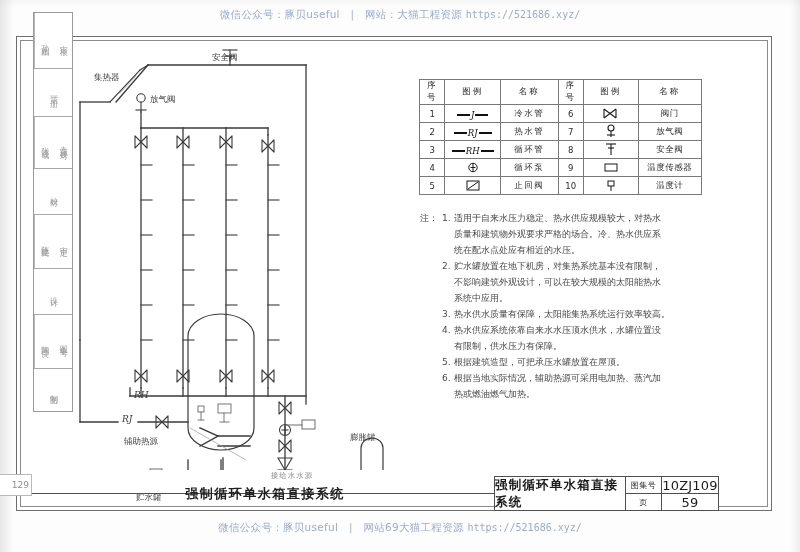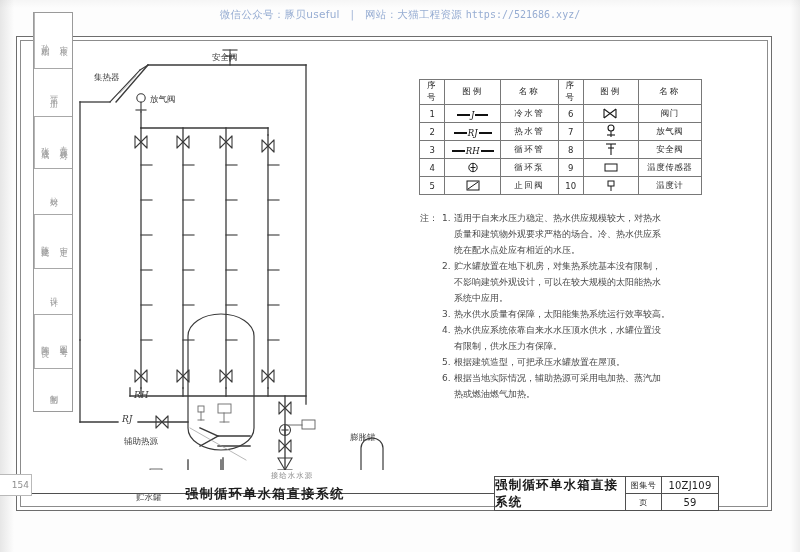--- a/index.html
+++ b/index.html
@@ -177,21 +177,21 @@
   #tb-right{ width:92px; display:flex; flex-direction:column; }
   .tb-row{ flex:1; display:flex; border-bottom:1px solid #4f4f4f; }
   .tb-row:last-child{ border-bottom:none; }
   .tb-k{
     width:36px; display:flex; align-items:center; justify-content:center;
     font-size:8px; color:#2b2b2b; letter-spacing:.5px;
     border-right:1px solid #4f4f4f;
   }
   .tb-v{
     flex:1; display:flex; align-items:center; justify-content:center;
-    font-size:10px; color:#1d1d1d; letter-spacing:.2px;
+    font-size:13px; color:#1d1d1d; letter-spacing:.2px;
   }
   .tb-left-line{
     position:absolute; left:16px; top:493px; width:478px;
     border-top:1.1px solid #4f4f4f; z-index:25;
   }
 </style>
 </head>
 <body>
 
 <div id="page">
@@ -256,21 +256,21 @@
         </div>
     </div>
     <div class="strip-cell" style="flex:1 1 auto">
       <div class="strip-sub">
           <span class="vtext">制图</span>
         </div>
     </div>
   </div>
 
   <div id="corner-tag">
-    <span>154</span>
+    <span>129</span>
   </div>
 
   <div id="schematic">
     <svg width="330" height="430" viewBox="0 0 330 430">
       <g fill="none" stroke="#3a3a3a" stroke-width="1.3" stroke-linecap="square">
 
         <line x1="70" y1="25" x2="228" y2="25"></line>
         <line x1="70" y1="25" x2="38" y2="62"></line>
         <line x1="32" y1="62" x2="2" y2="62"></line>
         <line x1="32" y1="62" x2="62" y2="30" stroke-width="1.1"></line>
@@ -636,14 +636,20 @@
         <div class="tb-k">图集号</div>
         <div class="tb-v">10ZJ109</div>
       </div>
       <div class="tb-row">
         <div class="tb-k">页</div>
         <div class="tb-v">59</div>
       </div>
     </div>
   </div>
 
+  <div class="watermark" id="wm-bottom">
+    <span>微信公众号：豚贝useful</span>
+    <span class="sep">|</span>
+    <span>网站69大猫工程资源</span>
+    <span class="wm-url">https://521686.xyz/</span>
+  </div>
 
 </div>
 
 </body></html>

